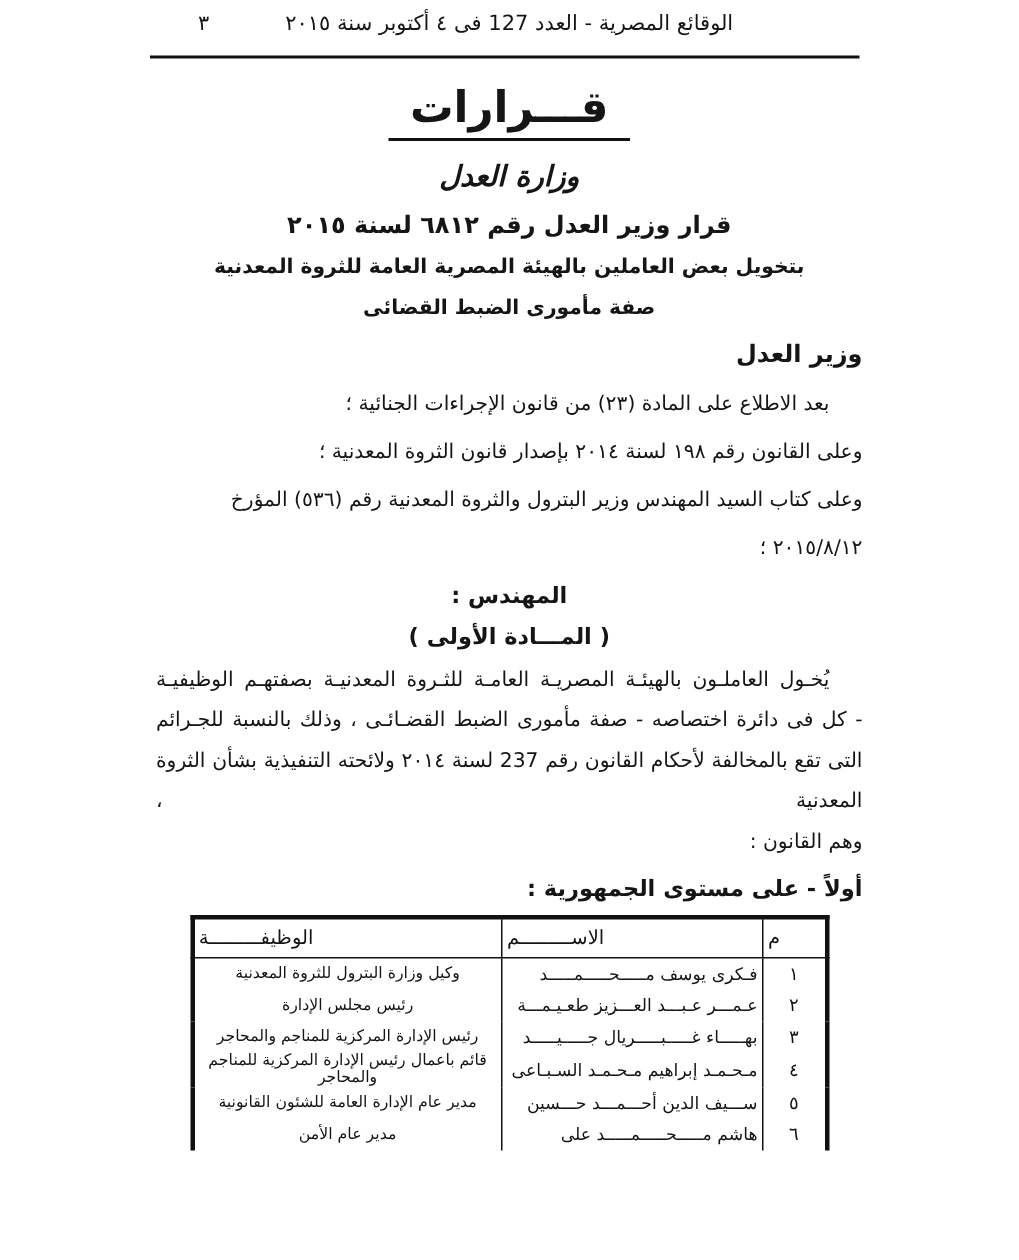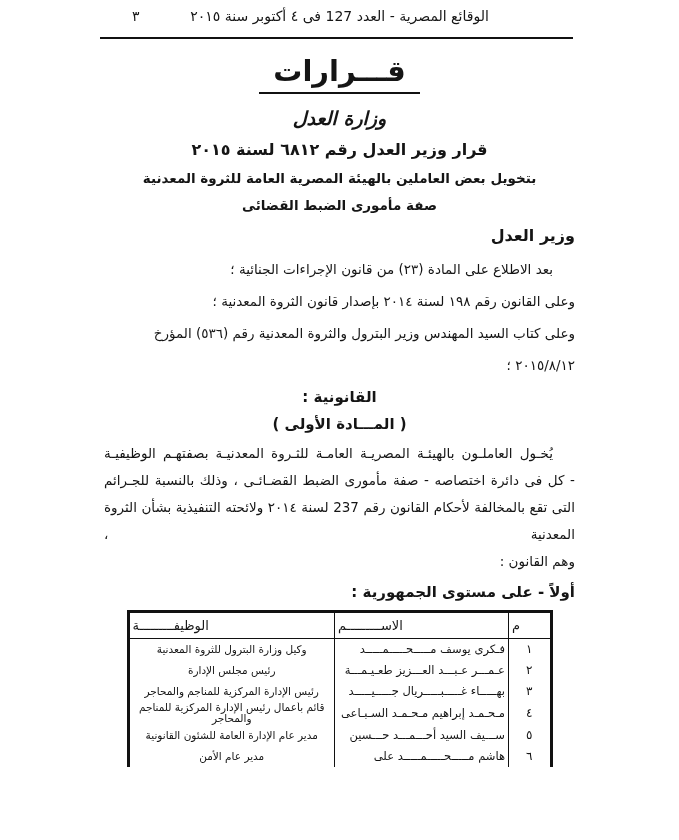--- a/index.html
+++ b/index.html
@@ -179,21 +179,21 @@
     <div class="decree-subject">بتخويل بعض العاملين بالهيئة المصرية العامة للثروة المعدنية</div>
     <div class="decree-subject">صفة مأمورى الضبط القضائى</div>
 
     <div class="issuer-heading">وزير العدل</div>
     <div class="preamble">
       <div class="preamble-line indent-first">بعد الاطلاع على المادة (٢٣) من قانون الإجراءات الجنائية ؛</div>
       <div class="preamble-line">وعلى القانون رقم ١٩٨ لسنة ٢٠١٤ بإصدار قانون الثروة المعدنية ؛</div>
       <div class="preamble-line">وعلى كتاب السيد المهندس وزير البترول والثروة المعدنية رقم (٥٣٦) المؤرخ ٢٠١٥/٨/١٢ ؛</div>
     </div>
 
-    <div class="decree-verb">القانونية :</div>
+    <div class="decree-verb">المهندس :</div>
     <div class="article-heading">( المـــادة الأولى )</div>
 
     <div class="article-body">
       <div class="article-line indent-first">يُخـول العاملـون بالهيئـة المصريـة العامـة للثـروة المعدنيـة بصفتهـم الوظيفيـة</div>
       <div class="article-line">- كل فى دائرة اختصاصه - صفة مأمورى الضبط القضـائـى ، وذلك بالنسبة للجـرائم</div>
       <div class="article-line">التى تقع بالمخالفة لأحكام القانون رقم 237 لسنة ٢٠١٤ ولائحته التنفيذية بشأن الثروة المعدنية ،</div>
     </div>
     <div class="list-intro">وهم القانون :</div>
 
     <div class="level-heading">أولاً - على مستوى الجمهورية :</div>
@@ -227,21 +227,21 @@
           <td class="cell-name">بهـــــاء غـــــبـــــريال جـــــيـــــد</td>
           <td class="cell-job">رئيس الإدارة المركزية للمناجم والمحاجر</td>
         </tr>
         <tr>
           <td class="cell-num">٤</td>
           <td class="cell-name">مـحـمـد إبراهيم مـحـمـد السـبـاعى</td>
           <td class="cell-job">قائم بأعمال رئيس الإدارة المركزية للمناجم والمحاجر</td>
         </tr>
         <tr>
           <td class="cell-num">٥</td>
-          <td class="cell-name">ســـيف السيد أحـــمـــد حـــسين</td>
+          <td class="cell-name">ســـيف الدين أحـــمـــد حـــسين</td>
           <td class="cell-job">مدير عام الإدارة العامة للشئون القانونية</td>
         </tr>
         <tr>
           <td class="cell-num">٦</td>
           <td class="cell-name">هاشم مـــــحـــــمـــــد على</td>
           <td class="cell-job">مدير عام الأمن</td>
         </tr>
       </tbody>
     </table>
 

